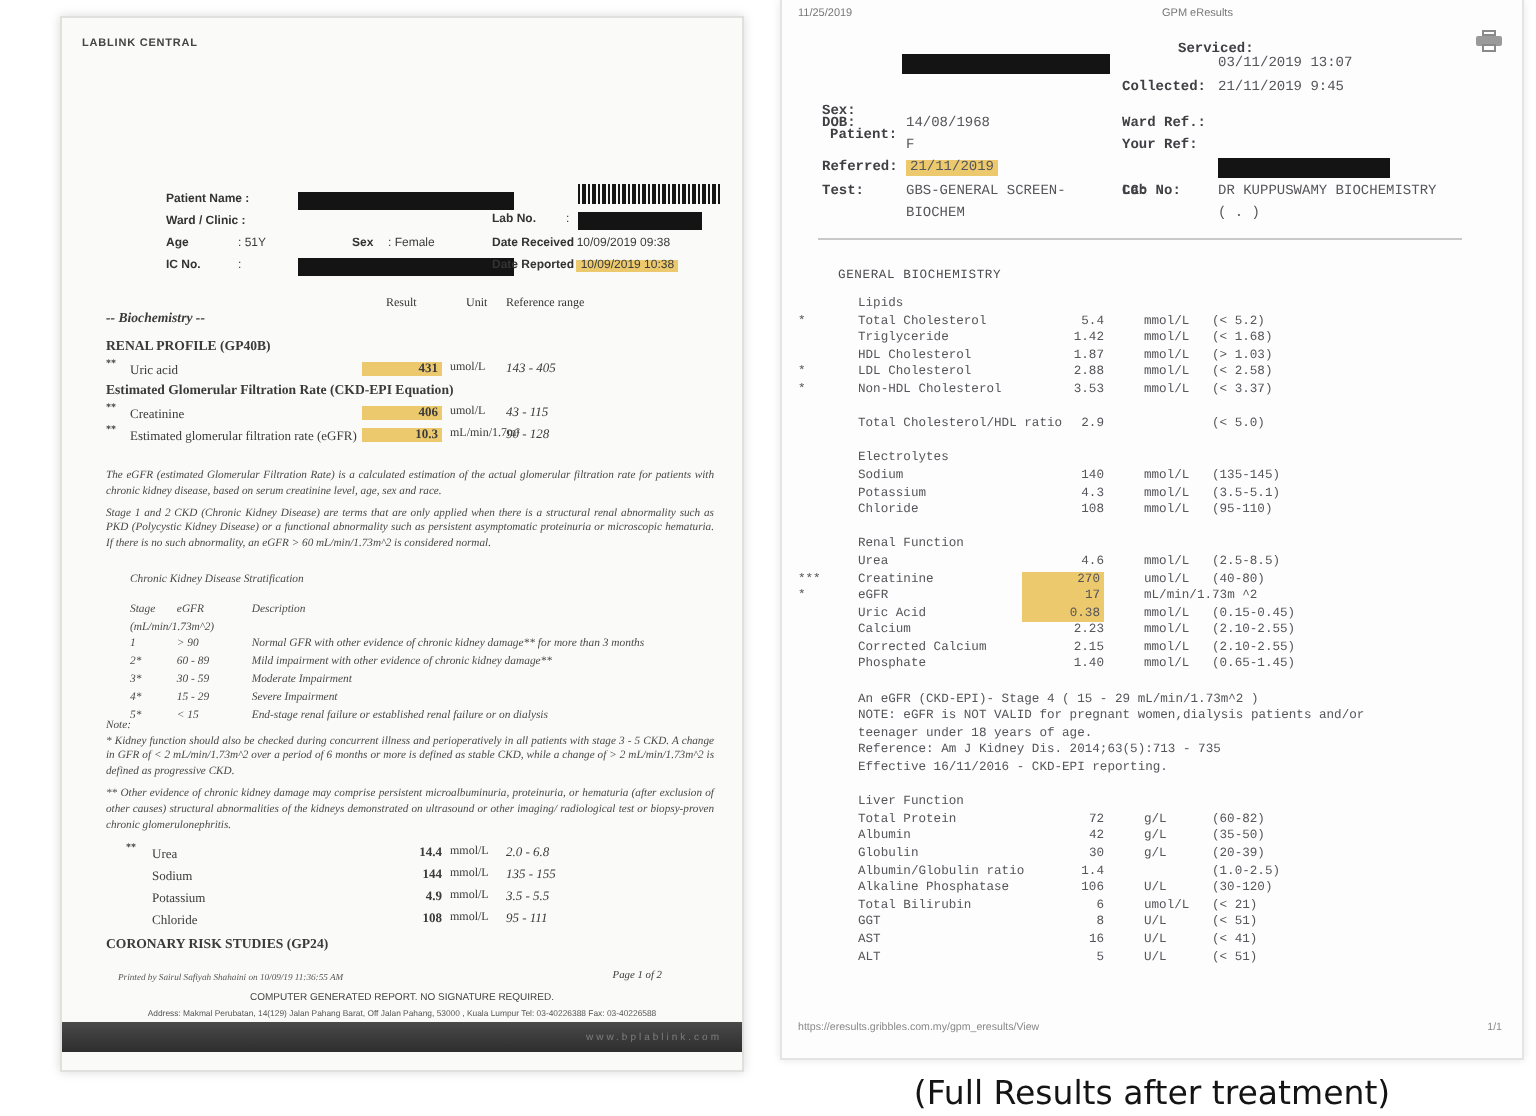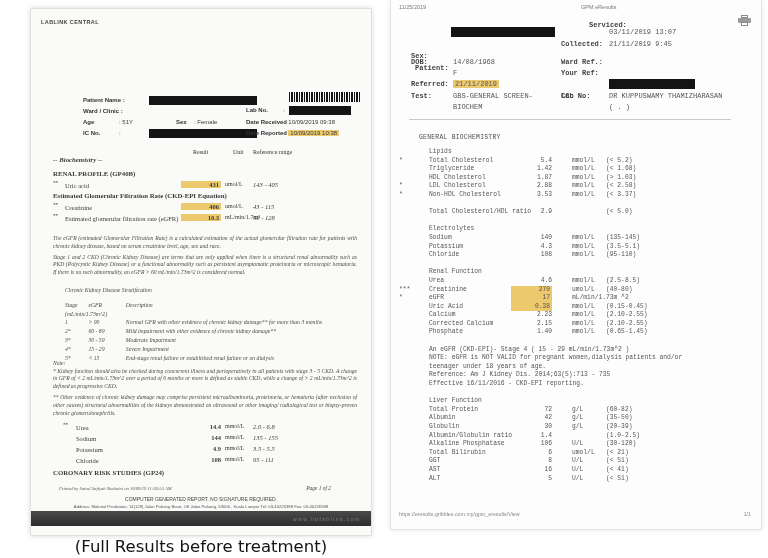--- a/index.html
+++ b/index.html
@@ -291,21 +291,20 @@
     <div class="l-coronary">CORONARY RISK STUDIES (GP24)</div>
     <div class="l-printed">Printed by Sairul Safiyah Shahaini on 10/09/19 11:36:55 AM</div>
     <div class="l-page">Page 1 of 2</div>
     <div class="l-cgr">COMPUTER GENERATED REPORT. NO SIGNATURE REQUIRED.</div>
     <div class="l-address">Address: Makmal Perubatan, 14(129) Jalan Pahang Barat, Off Jalan Pahang, 53000 , Kuala Lumpur Tel: 03-40226388 Fax: 03-40226588</div>
     <div class="l-bar">
       <span class="l-bar-web">www.bplablink.com</span>
     </div>
   </div>
 
-  <div class="caption" style="left:30px;width:342px;">(Full Results before treatment)</div>
 
   <div class="rdoc">
     <div class="r-printdate">11/25/2019</div>
     <div class="r-printtitle">GPM eResults</div>
     <div class="r-printer">
       <div class="p-top"></div>
         <div class="p-body"></div>
         <div class="p-paper"></div>
     </div>
 
@@ -351,21 +350,21 @@
       <span class="redact" style="position:absolute;left:218px;top:79px;width:86px;height:10px;"></span>
 
       <div class="frow" style="left:20px;top:92px;">
         <span class="flbl">Test:</span>
       </div>
       <div class="frow" style="left:62px;top:92px;">GBS-GENERAL SCREEN-</div>
       <div class="frow" style="left:62px;top:103px;">BIOCHEM</div>
       <div class="frow" style="left:170px;top:92px;text-align:right;">
         <span class="flbl">CC:</span>
       </div>
-      <div class="frow" style="left:218px;top:92px;">DR KUPPUSWAMY THAMIZHARASAN</div>
+      <div class="frow" style="left:218px;top:92px;">DR KUPPUSWAMY BIOCHEMISTRY</div>
       <div class="frow" style="left:218px;top:103px;">( . )</div>
     </div>
 
     <div class="r-divider"></div>
     <div class="r-section">GENERAL BIOCHEMISTRY</div>
 
     <div class="r-table">
       <div class="mtitle">Lipids</div>
       <div>
 
@@ -596,13 +595,14 @@
             <span class="munit">U/L</span>
             <span class="mrange">(&lt; 51)</span>
           </div>
         </div>
     </div>
 
     <div class="r-url">https://eresults.gribbles.com.my/gpm_eresults/View</div>
     <div class="r-pageno">1/1</div>
   </div>
 
+  <div class="caption" style="left:390px;width:372px;">(Full Results after treatment)</div>
 </div>
 
 </body></html>

